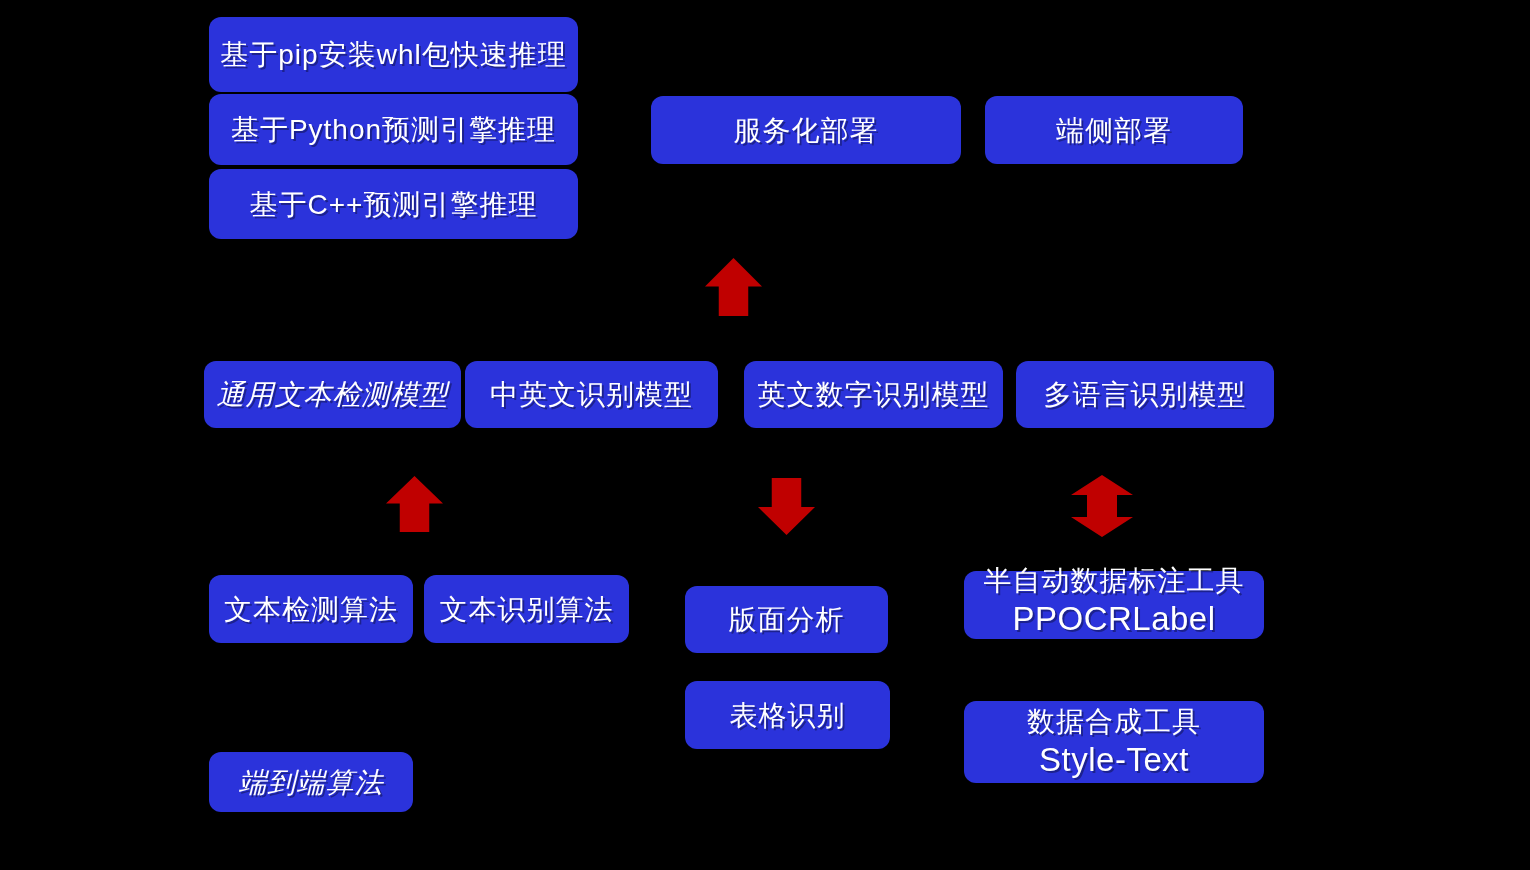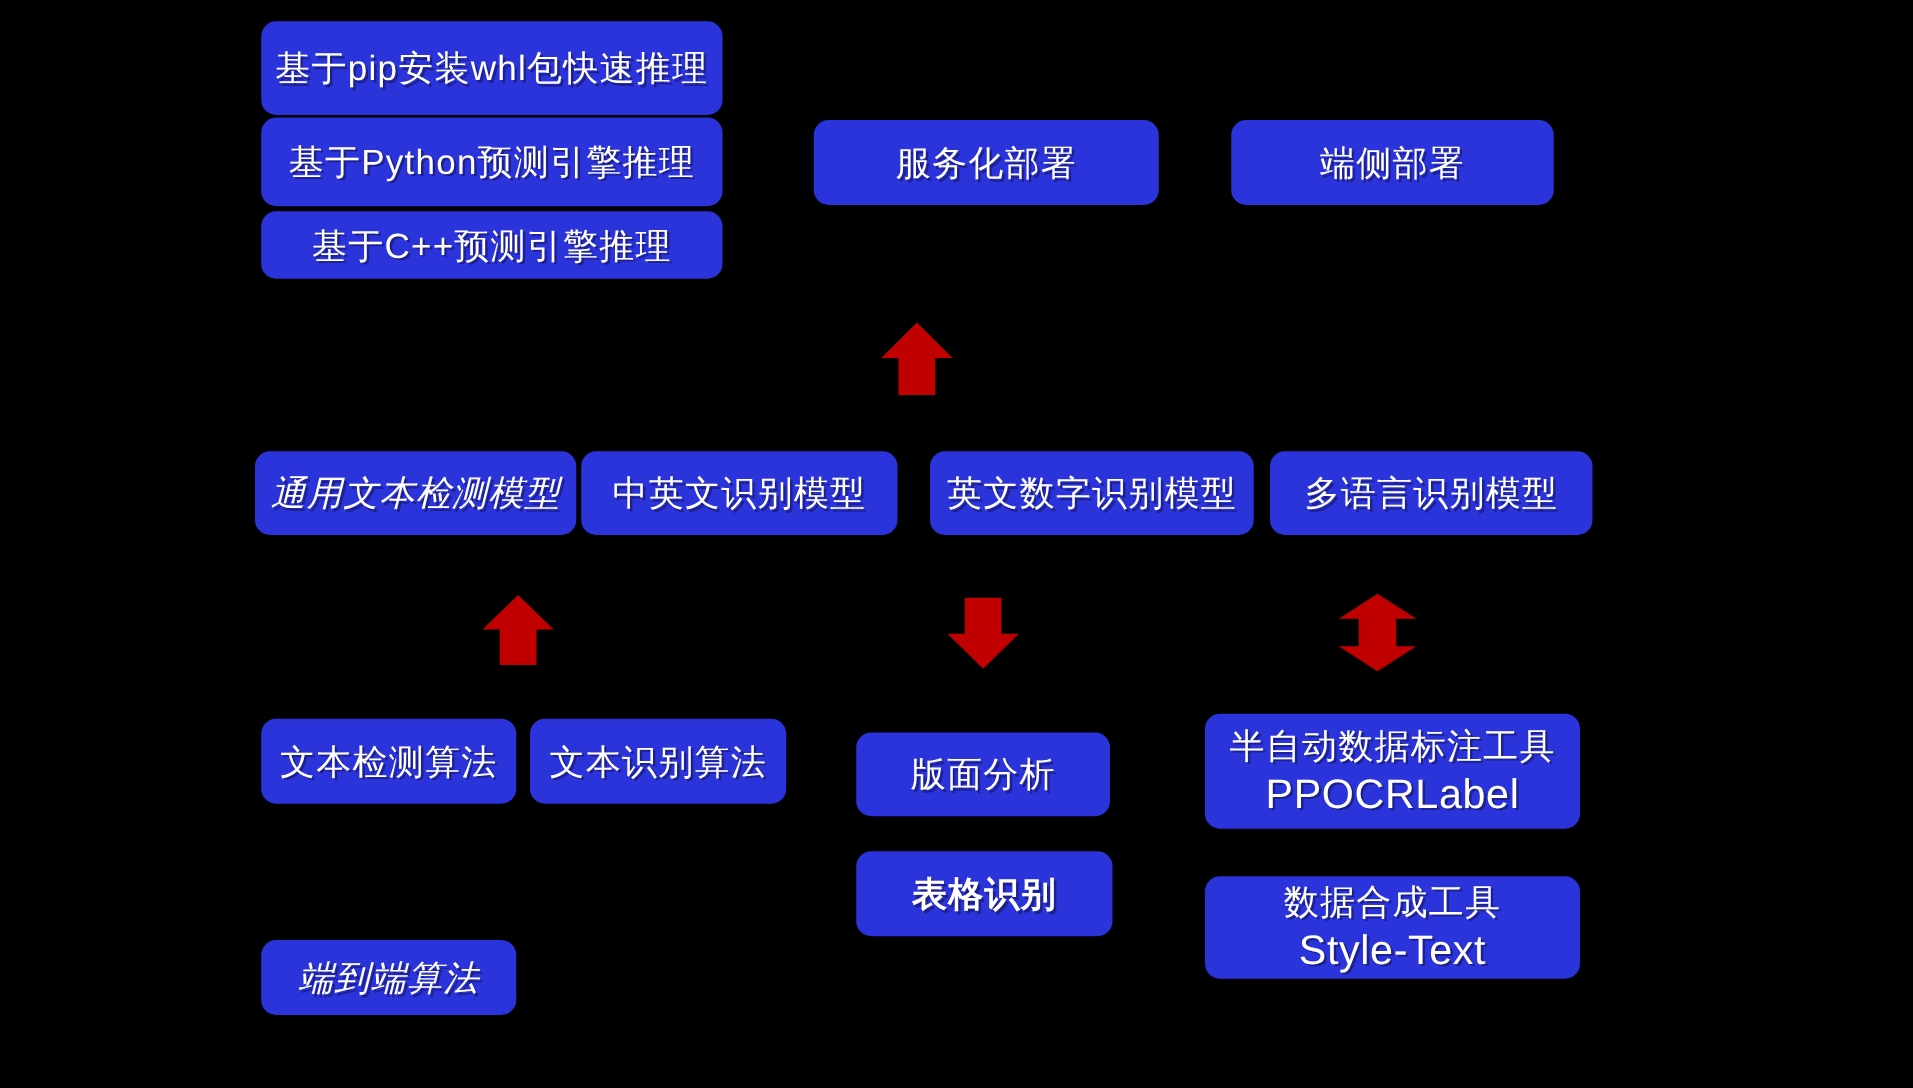--- a/index.html
+++ b/index.html
@@ -50,25 +50,25 @@
 <body>
 
 <div class="canvas">
 
   <div class="node" style="left:209px; top:17px; width:369px; height:75px;">
     <span>基于pip安装whl包快速推理</span>
   </div>
   <div class="node" style="left:209px; top:94px; width:369px; height:71px;">
     <span>基于Python预测引擎推理</span>
   </div>
-  <div class="node" style="left:209px; top:169px; width:369px; height:54px;">
+  <div class="node" style="left:209px; top:169px; width:369px; height:70px;">
     <span>基于C++预测引擎推理</span>
   </div>
 
-  <div class="node" style="left:651px; top:96px; width:276px; height:68px;">
+  <div class="node" style="left:651px; top:96px; width:310px; height:68px;">
     <span>服务化部署</span>
   </div>
   <div class="node" style="left:985px; top:96px; width:258px; height:68px;justify-content:center;">
     <span>端侧部署</span>
   </div>
 
   <div class="arrow" style="left:705px; top:258px; width:57px; height:58px;">
     <svg viewBox="0 0 58 57" preserveAspectRatio="none" aria-hidden="true">
       <polygon points="29,0 58,28 44,28 44,57 14,57 14,28 0,28" fill="currentColor"></polygon>
     </svg>
@@ -107,25 +107,25 @@
 
   <div class="node" style="left:209px; top:575px; width:204px; height:68px;">
     <span>文本检测算法</span>
   </div>
   <div class="node" style="left:424px; top:575px; width:205px; height:68px;">
     <span>文本识别算法</span>
   </div>
   <div class="node" style="left:685px; top:586px; width:203px; height:67px;">
     <span>版面分析</span>
   </div>
-  <div class="node" style="left:685px; top:681px; width:205px; height:68px;font-weight:bold;">
+  <div class="node" style="left:685px; top:681px; width:205px; height:68px;">
     <span>表格识别</span>
   </div>
 
-  <div class="node" style="left:964px; top:571px; width:300px; height:92px;">
+  <div class="node" style="left:964px; top:571px; width:300px; height:68px;justify-content:flex-end;">
     <span>半自动数据标注工具</span>
     <span class="sublabel">PPOCRLabel</span>
   </div>
   <div class="node" style="left:964px; top:701px; width:300px; height:82px;">
     <span>数据合成工具</span>
     <span class="sublabel">Style-Text</span>
   </div>
 
   <div class="node" style="left:209px; top:752px; width:204px; height:60px;font-style:italic;">
     <span>端到端算法</span>

